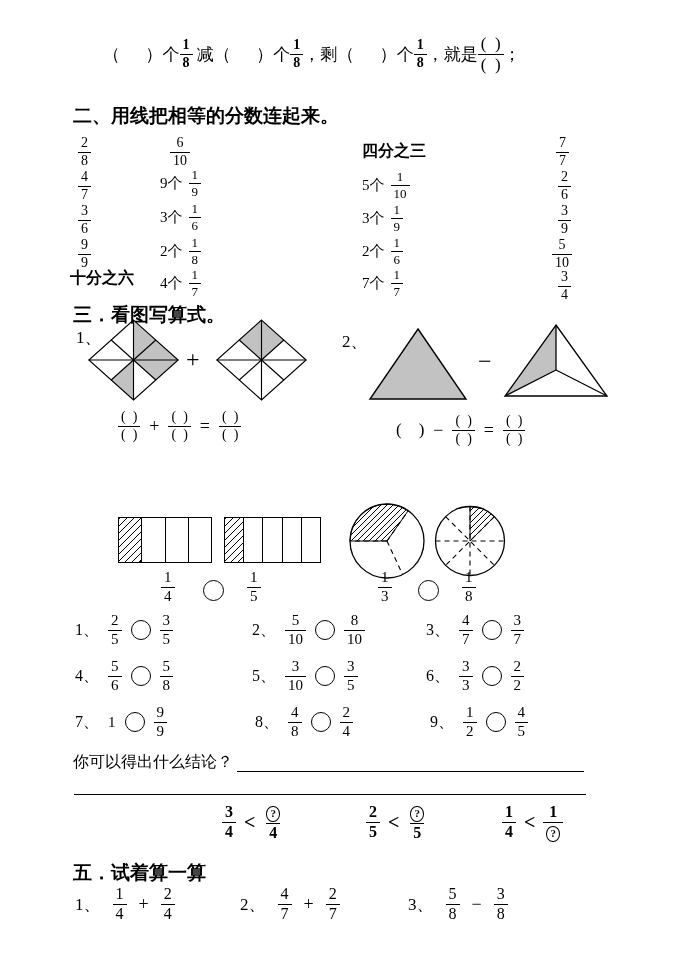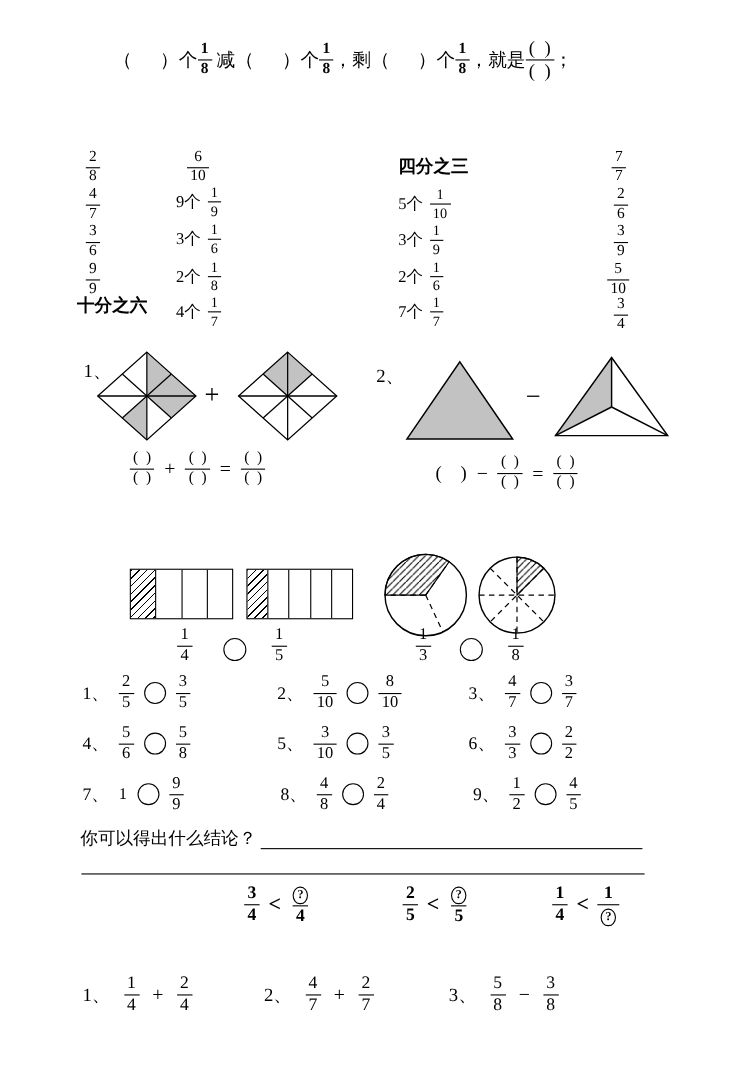--- a/index.html
+++ b/index.html
@@ -52,20 +52,21 @@
     <span class="frc1 frac"><span class="fn">1</span><span class="fd">8</span></span>
     <span> 减（      ）个</span>
     <span class="frc1 frac"><span class="fn">1</span><span class="fd">8</span></span>
     <span>，剩（      ）个</span>
     <span class="frc1 frac"><span class="fn">1</span><span class="fd">8</span></span>
     <span>，就是</span>
     <span class="bfl frac"><span class="fn">(  )</span><span class="fd">(  )</span></span>
     <span>；</span>
   </div>
 
+  <div class="hdr" style="left:73px;top:103px">二、用线把相等的分数连起来。</div>
 
   <span class="sf frac" style="left:78px;top:136px">
       <span class="fn">2</span>
       <span class="fd">8</span>
     </span>
   <span class="sf frac" style="left:78px;top:170px">
       <span class="fn">4</span>
       <span class="fd">7</span>
     </span>
   <span class="sf frac" style="left:78px;top:204px">
@@ -155,20 +156,21 @@
     </span>
   <span class="sf frac" style="left:552px;top:238px">
       <span class="fn">5</span>
       <span class="fd">10</span>
     </span>
   <span class="sf frac" style="left:558px;top:270px">
       <span class="fn">3</span>
       <span class="fd">4</span>
     </span>
 
+  <div class="hdr" style="left:73px;top:302px">三．看图写算式。</div>
   <div class="t" style="left:76px;top:326px;font-size:17px">1、</div>
 
   <svg class="fig" style="left:86px;top:317px" width="95" height="86" viewBox="-50 -44.5 100 89">
     <polygon class="shaded" points="0,-42 47,0 0,0" fill="#c2c2c2"></polygon>
     <polygon class="shaded" points="0,0 47,0 23.5,21" fill="#c2c2c2"></polygon>
     <polygon class="shaded" points="0,0 0,42 -23.5,21" fill="#c2c2c2"></polygon>
     <g stroke="#000" stroke-width="1.2" fill="none">
       <polygon points="0,-42 47,0 0,42 -47,0"></polygon>
       <line x1="0" y1="-42" x2="0" y2="42"></line>
       <line x1="-47" y1="0" x2="47" y2="0"></line>
@@ -445,20 +447,21 @@
         <span class="fn">1</span>
         <span class="fd">4</span>
       </span>
     <span class="ltsym">&lt;</span>
     <span class="frac frc2">
       <span class="fn">1</span>
       <span class="fd"><span class="oval">?</span></span>
     </span>
   </div>
 
+  <div class="hdr" style="left:73px;top:860px">五．试着算一算</div>
 
   <div class="calc" style="left:75px;top:886px">
     <span class="no">1、</span>
     <span class="frc3 frac">
         <span class="fn">1</span>
         <span class="fd">4</span>
       </span>
     <span class="op">+</span>
     <span class="frc3 frac">
         <span class="fn">2</span>

